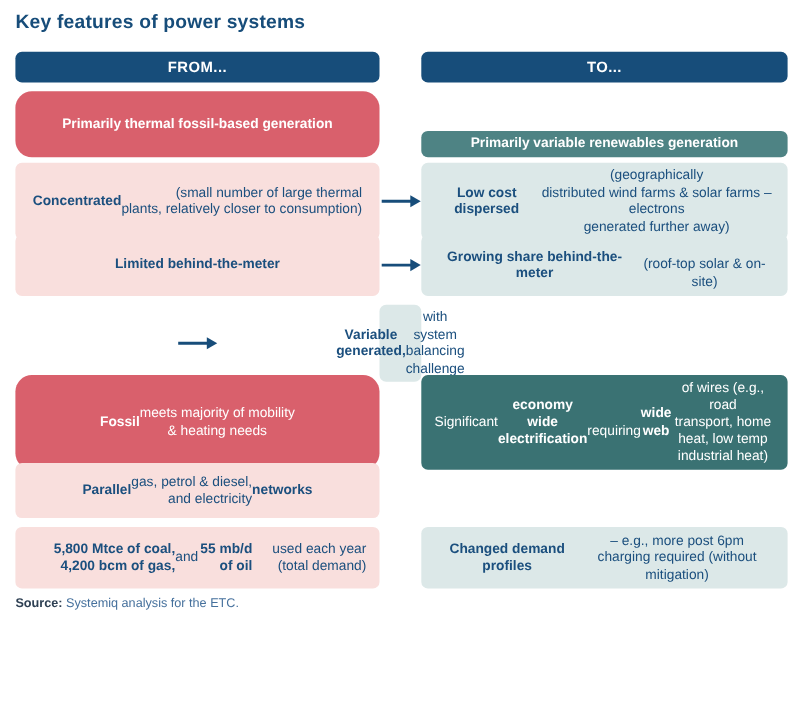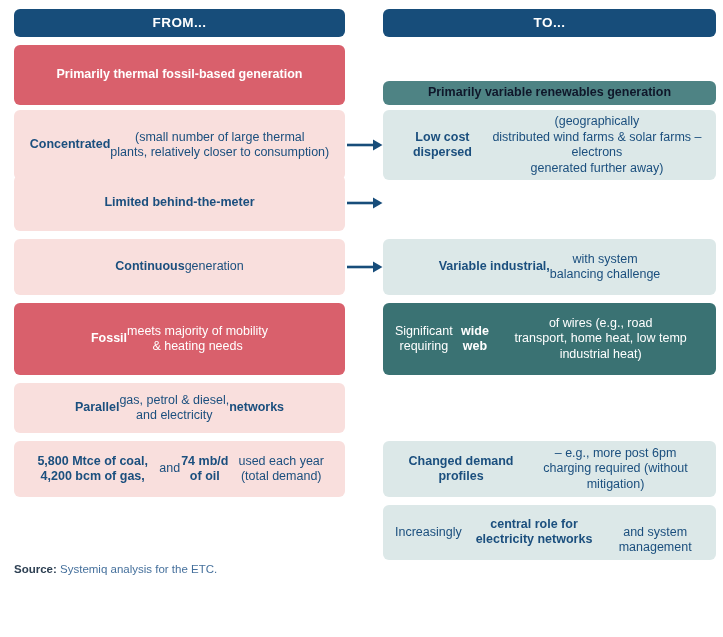--- a/index.html
+++ b/index.html
@@ -48,42 +48,43 @@
   .cell b { font-weight: 700; }
   .cell.header {
     background: var(--navy);
     color: #ffffff;
     font-weight: 700;
     font-size: 13.5px;
     letter-spacing: 0.4px;
     white-space: nowrap;
   }
   .cell.empty { background: transparent; }
-  .v-red   { background: var(--red);        color: #ffffff; }
-  .v-pink  { background: var(--pink);       color: var(--text_navy); }
-  .v-teal  { background: var(--teal);       color: #0f172a; margin-top: 36px; }
+  .v-red   { background: var(--red);        color: #ffffff; border-radius: 15px; }
+  .v-pink  { background: var(--pink);       color: var(--text_navy); text-align: right; }
+  .v-teal  { background: var(--teal);       color: #ffffff; margin-top: 36px; }
   .v-dark  { background: var(--teal_dark);  color: #ffffff; }
   .v-light { background: var(--teal_light); color: var(--text_navy); }
   .mid {
     display: flex;
     align-items: center;
     justify-content: center;
     color: var(--navy);
   }
   .source {
     margin-top: 4px;
     font-size: 11.5px;
   }
   .source .lbl { font-weight: 700; color: var(--source_label); }
   .source .txt { color: var(--source_text); }
 </style>
 </head>
 <body>
 
 <div class="page">
+  <div class="title">Key features of power systems</div>
 
   <div class="board">
     <div class="grid-row" style="height:28px">
       <div class="cell header">FROM...</div>
       <div class="mid"></div>
       <div class="cell header">TO...</div>
     </div>
     <div id="rows">
         <div class="grid-row" style="height: 57px;">
           <div class="cell v-red"><b>Primarily thermal fossil-based generation</b></div>
@@ -104,55 +105,50 @@
 generated further away)</div>
         </div>
         <div class="grid-row" style="height: 56px;">
           <div class="cell v-pink"><b>Limited behind-the-meter</b></div>
           <div class="mid">
             <svg width="37" height="14" viewBox="0 0 37 14">
               <line x1="1" y1="7" x2="28" y2="7" stroke="currentColor" stroke-width="2.6"></line>
               <polygon points="27,1.5 36.5,7 27,12.5" fill="currentColor"></polygon>
             </svg>
           </div>
+          <div class="cell v-light"><b>Growing share behind-the-meter</b>
+(roof-top solar &amp; on-site)</div>
         </div>
         <div class="grid-row" style="height: 56px;">
-          <div class="cell v-pink"><b>Continuous</b> generation</div>
           <div class="mid">
             <svg width="37" height="14" viewBox="0 0 37 14">
               <line x1="1" y1="7" x2="28" y2="7" stroke="currentColor" stroke-width="2.6"></line>
               <polygon points="27,1.5 36.5,7 27,12.5" fill="currentColor"></polygon>
             </svg>
           </div>
-          <div class="cell v-light"><b>Variable industrial,</b> with system
+          <div class="cell v-light"><b>Variable generated,</b> with system
 balancing challenge</div>
         </div>
         <div class="grid-row" style="height: 72px;">
           <div class="cell v-red"><b>Fossil</b> meets majority of mobility
 &amp; heating needs</div>
           <div class="mid"></div>
-          <div class="cell v-dark">Significant 
+          <div class="cell v-dark">Significant <b>economy wide electrification</b>
 requiring <b>wide web</b> of wires (e.g., road
 transport, home heat, low temp industrial heat)</div>
         </div>
         <div class="grid-row" style="height: 50px;">
           <div class="cell v-pink"><b>Parallel</b> gas, petrol &amp; diesel,
 and electricity <b>networks</b></div>
           <div class="mid"></div>
         </div>
         <div class="grid-row" style="height: 56px; border-radius: 13px;">
           <div class="cell v-pink"><b>5,800 Mtce of coal, 4,200 bcm of gas,</b> and
-<b>74 mb/d of oil</b> used each year (total demand)</div>
+<b>55 mb/d of oil</b> used each year (total demand)</div>
           <div class="mid"></div>
           <div class="cell v-light"><b>Changed demand profiles</b> – e.g., more post 6pm
 charging required (without mitigation)</div>
-        </div>
-        <div class="grid-row" style="height: 50px;">
-          <div class="cell empty"></div>
-          <div class="mid"></div>
-          <div class="cell v-light">Increasingly <b>central role for electricity networks</b>
-and system management</div>
         </div>
       </div>
   </div>
 
   <div class="source"><span class="lbl">Source:</span><span class="txt"> Systemiq analysis for the ETC.</span></div>
 </div>
 
 </body></html>

